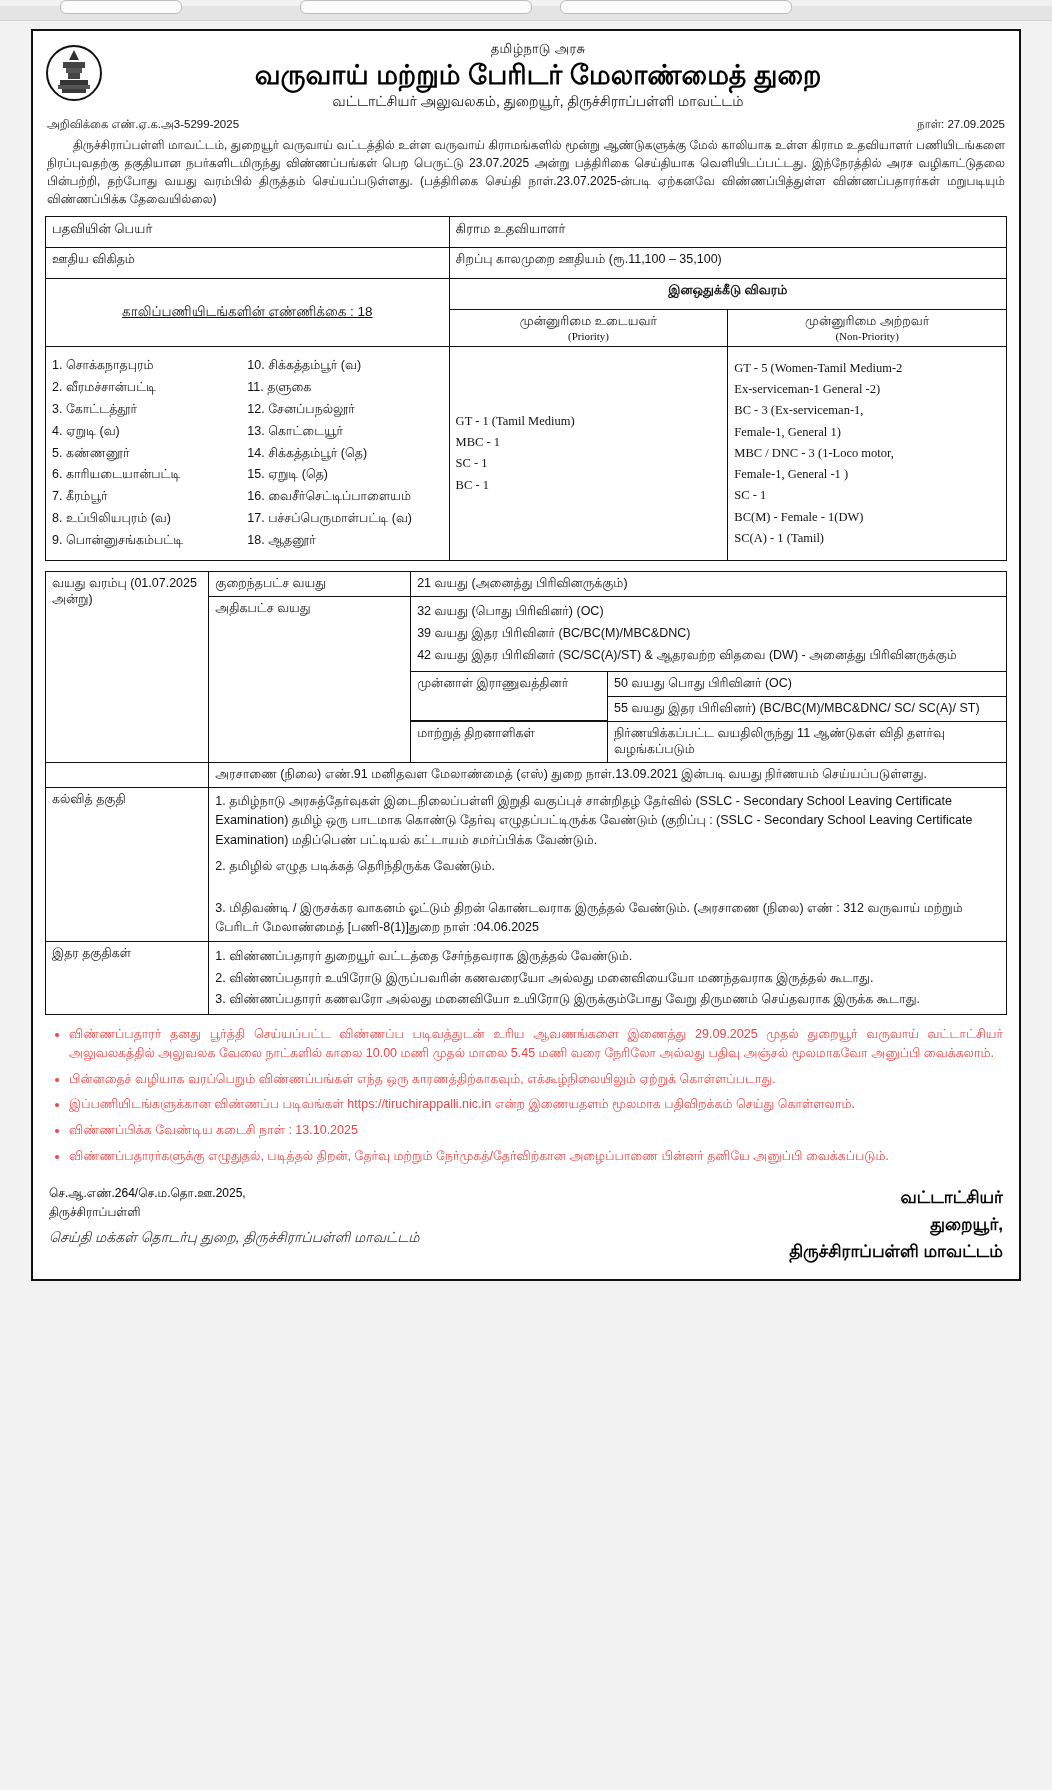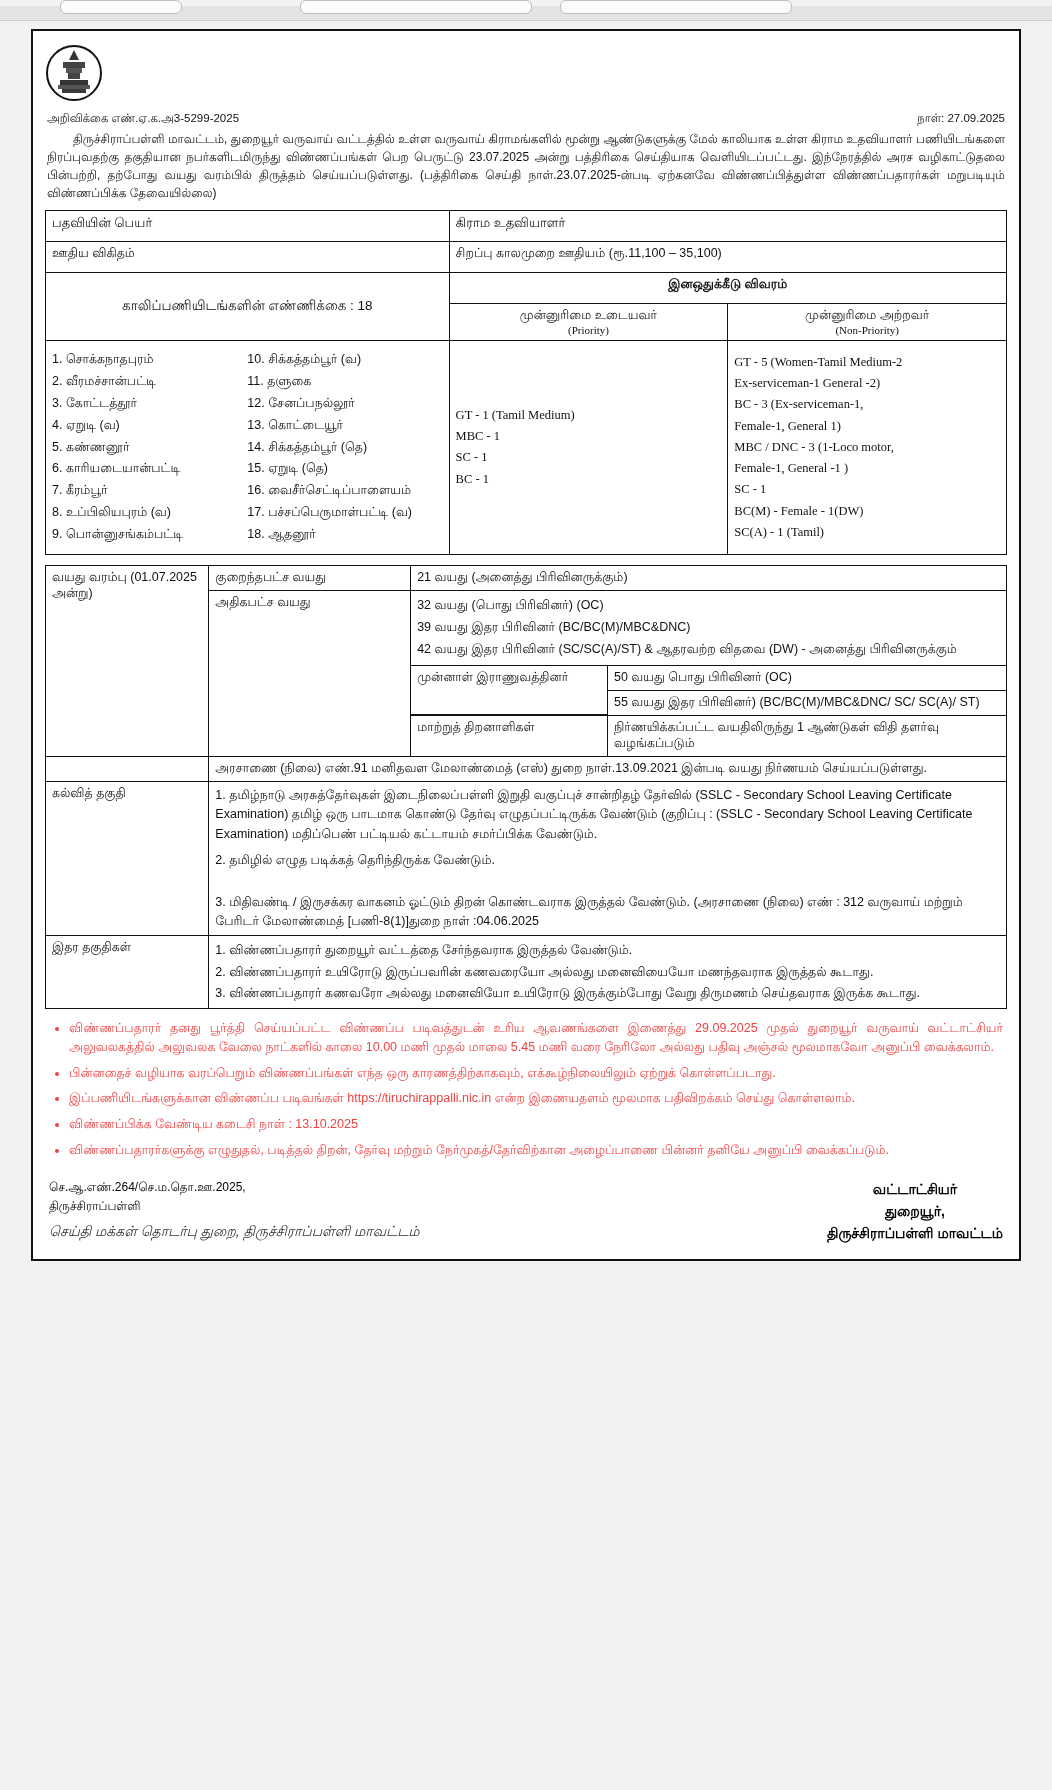--- a/index.html
+++ b/index.html
@@ -18,36 +18,36 @@
   .refrow{display:flex;justify-content:space-between;font-size:11.5px;color:#111;margin-top:7px;padding:0 2px;}
   .intro{font-size:12px;line-height:1.5;color:#111;text-align:justify;margin:4px 2px 8px 2px;text-indent:26px;}
   table{border-collapse:collapse;width:100%;}
   table td,table th{border:1px solid #111;vertical-align:top;padding:4px 6px;font-size:12.5px;color:#111;}
   .t1 td{height:22px;}
   .center{text-align:center;}
   .mid{vertical-align:middle;}
   .b{font-weight:bold;}
   .small{font-size:11px;}
   .post-title{font-size:13px;}
-  .vac{font-size:13.5px;text-align:center;}
+  .vac{font-size:13.5px;text-align:center;text-decoration:underline;}
   .vilcol{font-size:12.5px;line-height:1.75;}
   .villtbl{width:100%;border:0;}
   .villtbl td{border:0;padding:0 6px 0 0;}
   .prio{font-size:12.5px;line-height:1.7;}
   .gap{height:10px;}
   .agewrap td{font-size:12.5px;}
   .nested{width:100%;border-collapse:collapse;}
   .nested td{border:1px solid #111;}
   .eng{font-family:"Liberation Serif", serif;}
   ul.bullets{margin:10px 4px 4px 4px;padding-left:20px;}
   ul.bullets li{font-size:12.5px;line-height:1.5;color:#ef4444;margin-bottom:7px;text-align:justify;}
   .footer{display:flex;justify-content:space-between;align-items:flex-start;margin-top:18px;padding:0 4px;}
   .foot-left{font-size:12px;line-height:1.6;}
   .foot-left .tiny{font-size:14px;color:#333;margin-top:4px;font-style:italic;}
-  .foot-right{text-align:center;font-size:14px;font-weight:bold;line-height:1.6;}
+  .foot-right{text-align:right;font-size:17px;font-weight:bold;line-height:1.6;}
 </style>
 </head>
 <body>
 
 <div class="page">
 
   <div class="topstrip">
     <div class="pill" style="left:60px;width:120px;"></div>
     <div class="pill" style="left:300px;width:230px;"></div>
     <div class="pill" style="left:560px;width:230px;"></div>
@@ -60,20 +60,25 @@
         <svg width="56" height="62" viewBox="0 0 56 62">
           <circle cx="28" cy="31" r="27" fill="none" stroke="#111" stroke-width="2"></circle>
           <path d="M28 8 L33 18 L23 18 Z" fill="#333"></path>
           <rect x="17" y="20" width="22" height="6" fill="#444"></rect>
           <path d="M20 26 h16 v5 h-16 z" fill="#555"></path>
           <path d="M22 31 h12 v6 h-12 z" fill="#444"></path>
           <rect x="14" y="38" width="28" height="5" fill="#333"></rect>
           <rect x="12" y="43" width="32" height="4" fill="#555"></rect>
           <path d="M16 47 h24 v4 h-24 z" fill="#3a3a3a"></path>
         </svg>
+      </div>
+      <div class="hdr-txt">
+        <div class="govt">தமிழ்நாடு அரசு</div>
+        <div class="deptname">வருவாய் மற்றும் பேரிடர் மேலாண்மைத் துறை</div>
+        <div class="office">வட்டாட்சியர் அலுவலகம், துறையூர், திருச்சிராப்பள்ளி மாவட்டம்</div>
       </div>
       <div style="width:34px;flex:0 0 34px;"></div>
     </div>
 
     <div class="refrow">
       <div>அறிவிக்கை எண்.ஏ.க.அ3-5299-2025</div>
       <div>நாள்: 27.09.2025</div>
     </div>
 
     <div class="intro">திருச்சிராப்பள்ளி மாவட்டம், துறையூர் வருவாய் வட்டத்தில் உள்ள வருவாய் கிராமங்களில் மூன்று ஆண்டுகளுக்கு மேல் காலியாக உள்ள கிராம உதவியாளர் பணியிடங்களை நிரப்புவதற்கு தகுதியான நபர்களிடமிருந்து விண்ணப்பங்கள் பெற பெருட்டு 23.07.2025 அன்று பத்திரிகை செய்தியாக வெளியிடப்பட்டது. இந்நேரத்தில் அரச வழிகாட்டுதலை பின்பற்றி, தற்போது வயது வரம்பில் திருத்தம் செய்யப்படுள்ளது. (பத்திரிகை செய்தி நாள்.23.07.2025-ன்படி ஏற்கனவே விண்ணப்பித்துள்ள விண்ணப்பதாரர்கள் மறுபடியும் விண்ணப்பிக்க தேவையில்லை)</div>
@@ -187,21 +192,21 @@
           </tbody>
               </table>
         </td>
       </tr>
       <tr>
         <td style="padding:0;">
           <table class="nested">
             <tbody>
                   <tr>
               <td style="width:33%;border-left:0;border-top:0;border-bottom:0;">மாற்றுத் திறனாளிகள்</td>
-              <td style="border-right:0;border-top:0;border-bottom:0;">நிர்ணயிக்கப்பட்ட வயதிலிருந்து 1 ஆண்டுகள் விதி தளர்வு வழங்கப்படும்</td>
+              <td style="border-right:0;border-top:0;border-bottom:0;">நிர்ணயிக்கப்பட்ட வயதிலிருந்து 11 ஆண்டுகள் விதி தளர்வு வழங்கப்படும்</td>
             </tr>
           </tbody>
               </table>
         </td>
       </tr>
       <tr>
         <td>&nbsp;</td>
         <td colspan="2">அரசாணை (நிலை) எண்.91 மனிதவள மேலாண்மைத் (எஸ்) துறை நாள்.13.09.2021 இன்படி வயது நிர்ணயம் செய்யப்படுள்ளது.</td>
       </tr>
       <tr>

